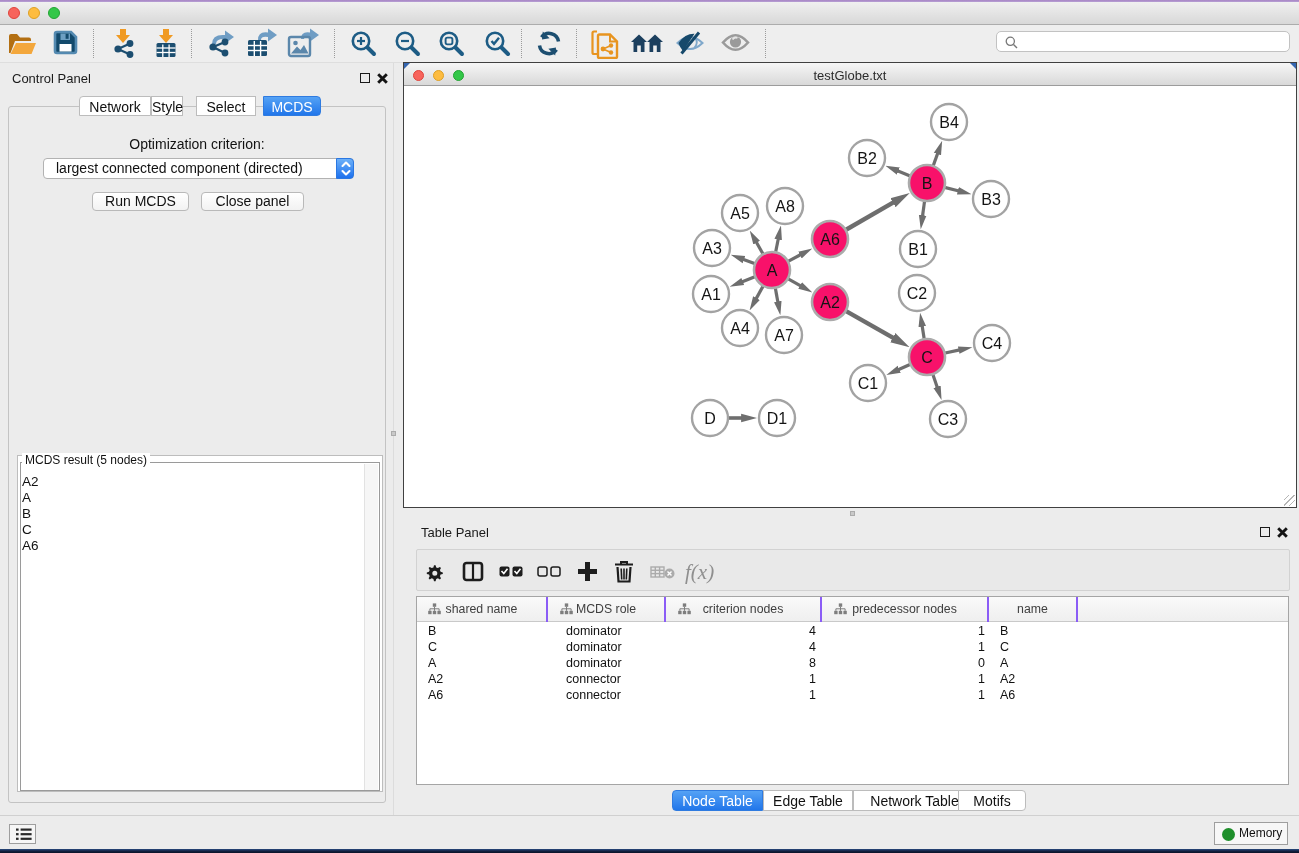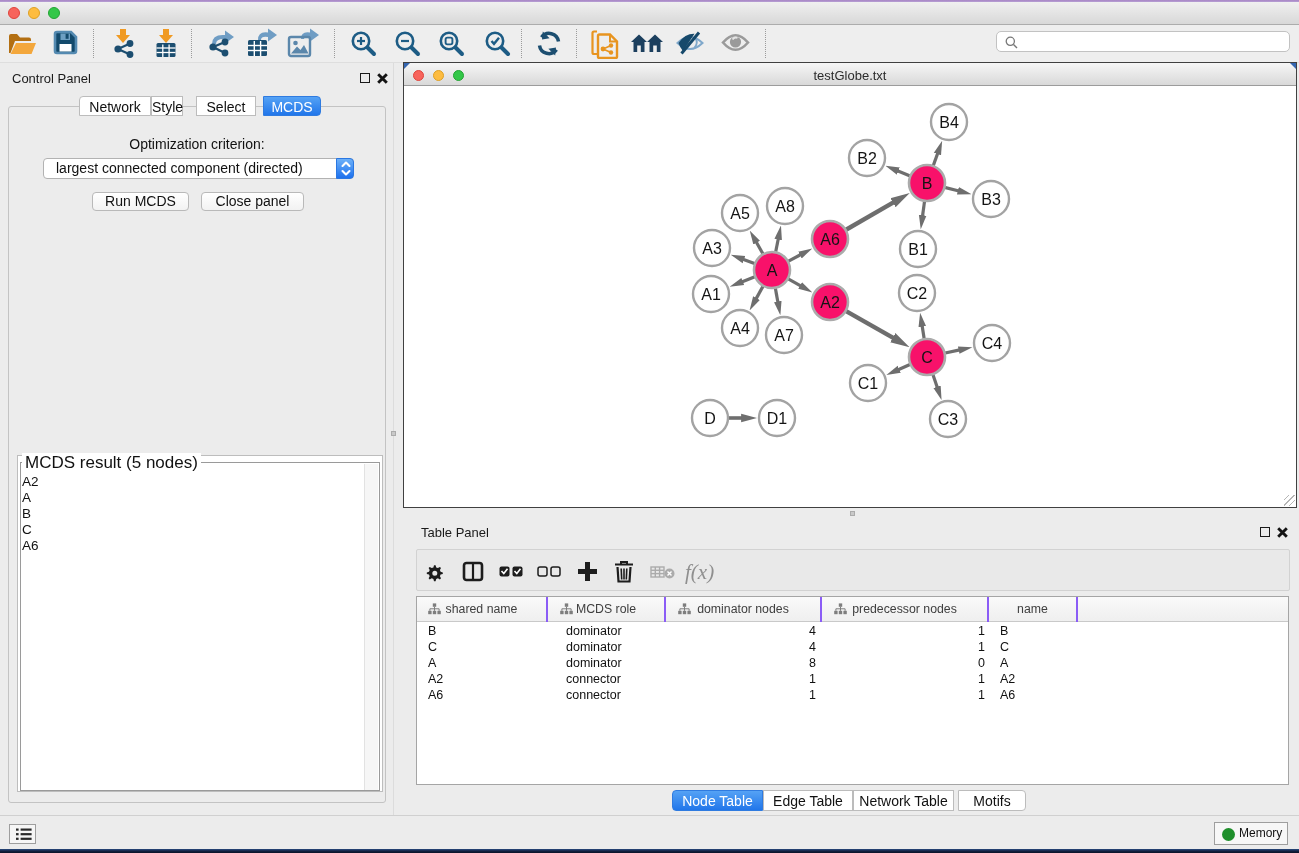--- a/index.html
+++ b/index.html
@@ -21,21 +21,21 @@
 .fico{top:73px;width:10px;height:10px;border:1.5px solid #1a1a1a}
 .tab{position:absolute;z-index:3;height:20px;line-height:20px;text-align:center;font-size:14px;background:#fff;border:1px solid #bcbcbc}
 .tab.sel{background:linear-gradient(#55a2f5,#2176ea);color:#fff;border-color:#2f7be0}
 .tabpane{left:8px;top:106px;width:378px;height:697px;border:1px solid #c3c3c3;border-radius:3px;background:#ececec}
 .optlabel{left:0px;top:136px;width:394px;text-align:center;font-size:14px;color:#111}
 .combo{left:43px;top:158px;width:311px;height:21px;background:#fff;border:1px solid #b2b2b2;border-radius:4px;font-size:14px;line-height:19px;padding-left:12px;color:#111}
 .combo .spin{position:absolute;right:-1px;top:-1px;width:18px;height:21px;border-radius:0 4px 4px 0;background:linear-gradient(#6cb0f8,#1d71ee);border:1px solid #2a77e2}
 .btn{position:absolute;height:19px;background:linear-gradient(#ffffff,#f2f2f2);border:1px solid #b9b9b9;border-radius:4px;font-size:14px;text-align:center;line-height:17px;color:#111}
 .resultbox{left:17px;top:455px;width:366px;height:337px;background:#fff;border:1px solid #bdbdbd}
 .fieldset{position:absolute;left:2px;top:6px;width:360px;height:329px;border:1px solid #9a9a9a}
-.legend{position:absolute;left:1px;top:-10px;background:#fff;padding:0 3px;font-size:17px;white-space:nowrap}
+.legend{position:absolute;left:1px;top:-10px;background:#fff;padding:0 3px;font-size:12px;white-space:nowrap}
 .rlist{position:absolute;left:4px;top:18px;font-size:13.5px;line-height:16px}
 .rscroll{position:absolute;right:4px;top:8px;width:14px;height:326px;background:#f6f6f6;border-left:1px solid #e2e2e2}
 .vdivider{left:393px;top:63px;width:1px;height:752px;background:#dcdcdc}
 .grip{position:absolute;width:5px;height:5px;background:#c9c9c9;border:1px solid #ababab}
 
 .netwin{left:403px;top:62px;width:894px;height:446px;background:#fff;border:1px solid #404040}
 .nettitle{position:absolute;left:0;top:0;width:100%;height:23px;background:linear-gradient(#f6f6f6,#d9d9d9);border-bottom:1px solid #9c9c9c}
 .corner{position:absolute;width:0;height:0}
 .graph{position:absolute;left:0;top:24px}
 .resizegrip{position:absolute;right:1px;bottom:1px;width:11px;height:11px;background:
@@ -360,21 +360,21 @@
       </g>
  <circle cx="19.5" cy="7.5" r="5" fill="#ababab"></circle>
  <path d="M17.5 5.5 L21.5 9.5 M21.5 5.5 L17.5 9.5" stroke="#fff" stroke-width="1.4"></path>
 </svg>
 <div class="abs" style="left:685px;top:560px;font-family:'Liberation Serif',serif;font-style:italic;font-size:21px;color:#8f8f8f">f(x)</div>
 <div class="abs table">
  <div class="thead"></div>
       <div class="theadrest"></div>
  <div class="th" style="left:0;width:131px">shared name</div>
  <div class="th" style="left:131px;width:118px">MCDS role</div>
- <div class="th" style="left:249px;width:156px">dominator nodes</div>
+ <div class="th" style="left:249px;width:156px">criterion nodes</div>
  <div class="th" style="left:405px;width:167px">predecessor nodes</div>
  <div class="th" style="left:572px;width:89px">name</div>
  <svg class="treeico" style="left:11px" width="13" height="12" viewBox="0 0 13 12">
         <g fill="#7e7e7e">
           <rect x="4.8" y="0.4" width="3.4" height="3.4"></rect>
           <rect x="0.2" y="7.8" width="3.4" height="3.4"></rect>
           <rect x="4.8" y="7.8" width="3.4" height="3.4"></rect>
           <rect x="9.4" y="7.8" width="3.4" height="3.4"></rect>
         </g>
         <path d="M6.5 3.8 L6.5 7.8 M1.9 7.8 L1.9 5.8 L11.1 5.8 L11.1 7.8" fill="none" stroke="#7e7e7e" stroke-width="1"></path>
@@ -427,21 +427,21 @@
  <div class="cell" style="left:405px;top:74px;width:163px;text-align:right">1</div>
  <div class="cell" style="left:583px;top:74px">A2</div>
  <div class="cell" style="left:11px;top:90px">A6</div>
  <div class="cell" style="left:149px;top:90px">connector</div>
  <div class="cell" style="left:249px;top:90px;width:150px;text-align:right">1</div>
  <div class="cell" style="left:405px;top:90px;width:163px;text-align:right">1</div>
  <div class="cell" style="left:583px;top:90px">A6</div>
 </div>
 <div class="btab sel" style="left:672px;width:91px;border-radius:4px 0 0 4px">Node Table</div>
 <div class="btab" style="left:763px;width:90px">Edge Table</div>
-<div class="btab" style="left:853px;width:101px">Network Table</div>
+<div class="btab" style="left:853px;width:123px">Network Table</div>
 <div class="btab" style="left:958px;width:68px;border-radius:0 4px 4px 0">Motifs</div>
 
 <div class="abs statusbar"></div>
 <div class="abs listbtn">
       <svg width="16" height="13" viewBox="0 0 16 12" style="position:absolute;left:6px;top:3px">
  <g fill="#2a2a2a">
           <rect x="0" y="0" width="2.6" height="2.2"></rect>
           <rect x="0" y="4.6" width="2.6" height="2.2"></rect>
           <rect x="0" y="9.2" width="2.6" height="2.2"></rect>
           <rect x="4.6" y="0" width="11" height="2.2"></rect>

